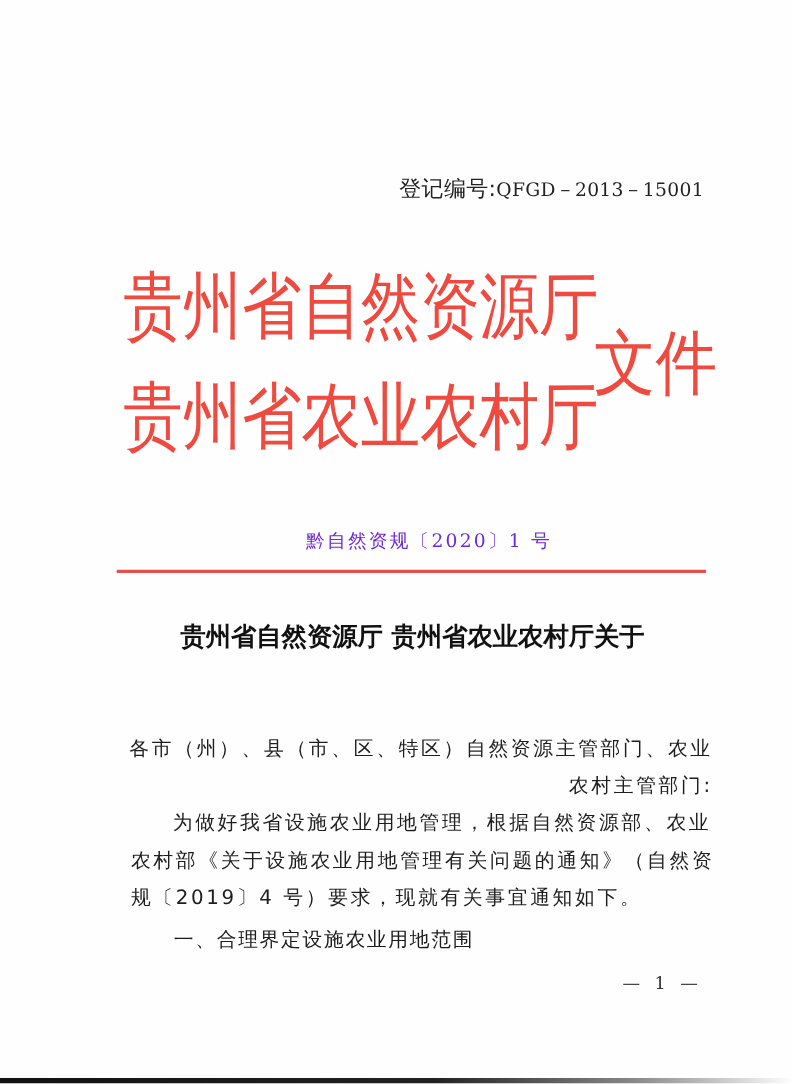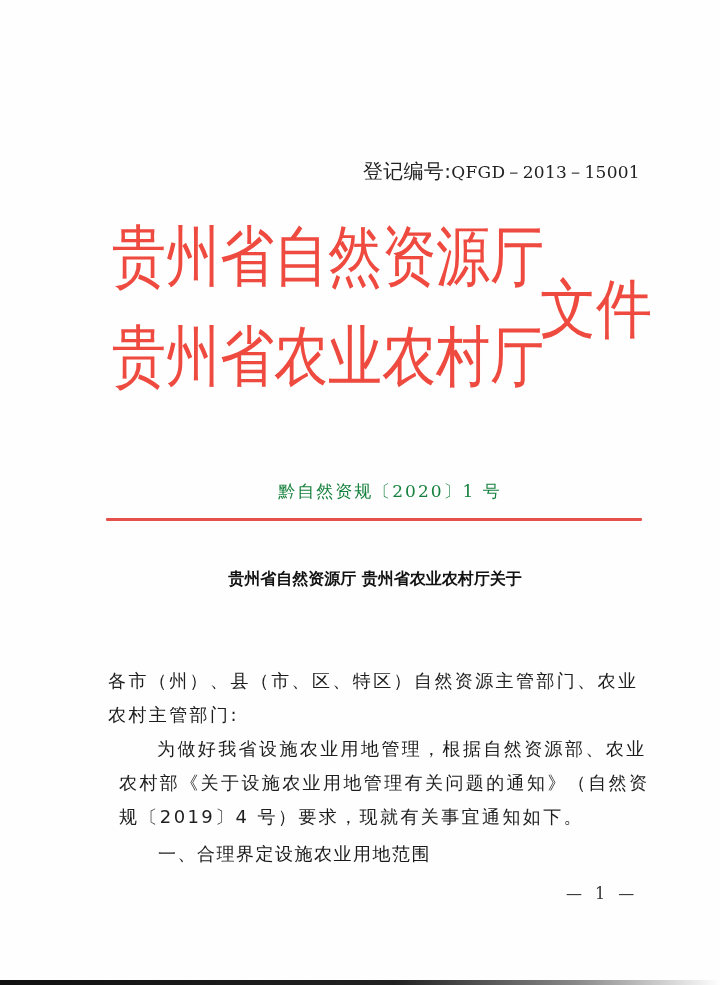--- a/index.html
+++ b/index.html
@@ -27,21 +27,21 @@
       top: 158px;
       right: 80px;
       font-size: 17px;
       color: #222;
       letter-spacing: 0.3px;
     }
     .reg-no .label { font-family: "DejaVu Sans", sans-serif; font-size: 20px; }
     .header-block {
       position: absolute;
       left: 112px;
-      top: 220px;
+      top: 242px;
       width: 520px;
       height: 190px;
     }
     .org-line {
       position: absolute;
       left: 0;
       font-family: "DejaVu Serif", serif;
       color: #ef4a3f;
       font-size: 54px;
       line-height: 60px;
@@ -66,57 +66,57 @@
     }
     .doc-no {
       position: absolute;
       top: 480px;
       left: 0;
       width: 720px;
       text-align: center;
       padding-left: 60px;
       box-sizing: border-box;
       font-size: 17px;
-      color: #15803d;
+      color: #6d28d9;
       letter-spacing: 2px;
     }
     .red-rule {
       position: absolute;
       left: 106px;
       top: 518px;
       width: 536px;
       height: 3px;
       background: #e5504a;
       border-radius: 1px;
     }
     .title {
       position: absolute;
       left: 0;
       top: 560px;
       width: 720px;
       text-align: center;
       font-family: "DejaVu Serif", serif;
       font-weight: bold;
-      font-size: 16px;
+      font-size: 23px;
       line-height: 38px;
       color: #111;
       padding-left: 30px;
       box-sizing: border-box;
     }
     .body-text {
       position: absolute;
       left: 108px;
       width: 540px;
       font-family: "DejaVu Sans", sans-serif;
       font-size: 18px;
       color: #1e1e1e;
       line-height: 34px;
       letter-spacing: 2.4px;
     }
-    .recipients { top: 664px; }
+    .recipients { top: 664px; text-align: right; }
     .para { top: 732px; margin-left: 11px; }
     .para .indent { display: inline-block; width: 38px; }
     .section-head {
       position: absolute;
       left: 158px;
       top: 842px;
       font-family: "DejaVu Sans", sans-serif;
       font-size: 18px;
       letter-spacing: 1.5px;
       color: #1a1a1a;

